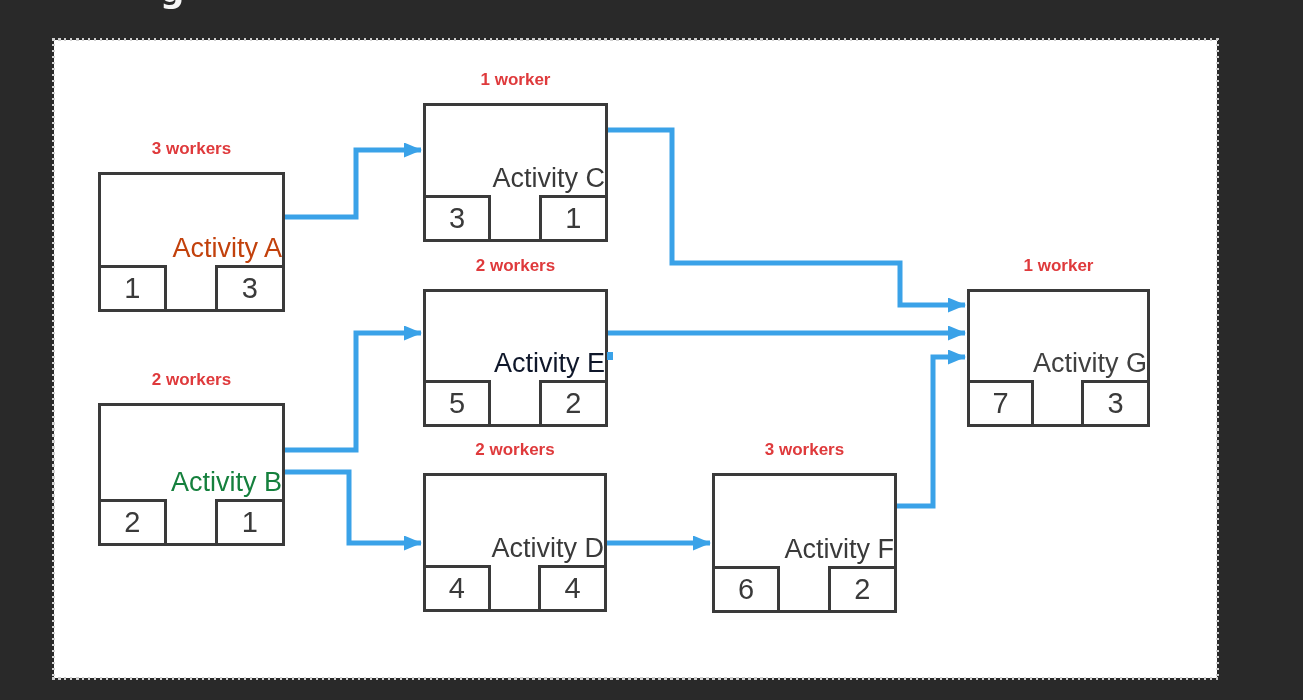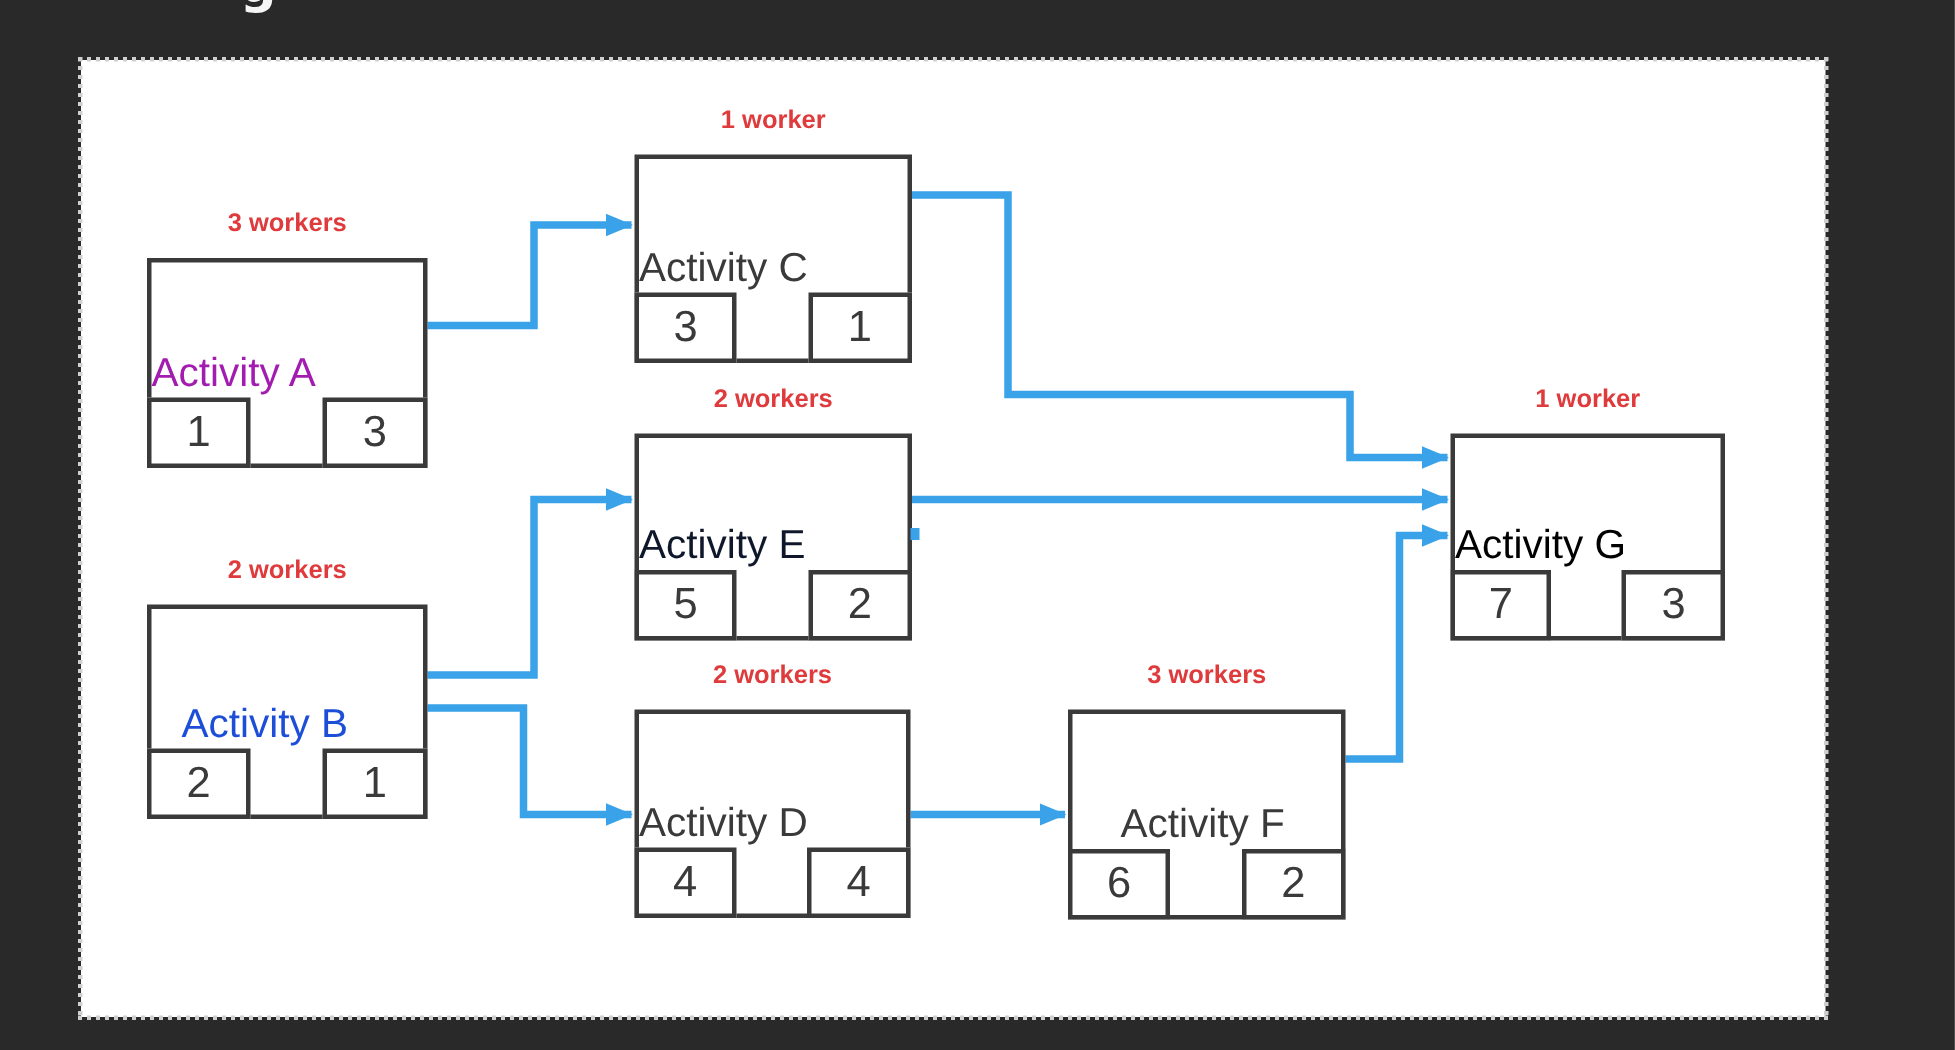--- a/index.html
+++ b/index.html
@@ -59,21 +59,21 @@
     font-size: 17px;
     line-height: 30px;
     font-weight: bold;
     color: #df3a3c;
     white-space: nowrap;
   }
   .node .node-name {
     position: absolute;
     left: 0; right: 0;
     bottom: 45px;
-    text-align: left;
+    text-align: right;
     font-size: 27px;
     color: #3a3a3a;
     white-space: nowrap;
   }
   .subbox {
     position: absolute;
     bottom: -3px;
     box-sizing: border-box;
     height: 47px;
     border: 3px solid #3a3a3a;
@@ -123,27 +123,27 @@
         <polyline points="606,543 710,543" fill="none" stroke="#3aa2e8" stroke-width="5" marker-end="url(#arrowhead)"></polyline>
         <polyline points="607,130 672,130 672,263 900,263 900,305 965,305" fill="none" stroke="#3aa2e8" stroke-width="5" marker-end="url(#arrowhead)"></polyline>
         <polyline points="607,333 965,333" fill="none" stroke="#3aa2e8" stroke-width="5" marker-end="url(#arrowhead)"></polyline>
         <polyline points="896,506 933,506 933,357 965,357" fill="none" stroke="#3aa2e8" stroke-width="5" marker-end="url(#arrowhead)"></polyline>
       </g>
   </svg>
 
   <div id="nodes-layer">
       <div class="node" style="left: 98px; top: 172px; width: 187px; height: 140px; border-color: rgb(58, 58, 58);">
         <div class="workers-label" style="color: rgb(223, 58, 60);">3 workers</div>
-        <div class="node-name" style="color: #a21caf;">Activity A</div>
+        <div class="node-name" style="color: #c2410c;">Activity A</div>
         <div class="subbox sub-left" style="border-color: rgb(58, 58, 58);">1</div>
         <div class="subbox sub-right" style="border-color: rgb(58, 58, 58);">3</div>
       </div>
       <div class="node" style="left: 98px; top: 403px; width: 187px; height: 143px; border-color: rgb(58, 58, 58);">
         <div class="workers-label" style="color: rgb(223, 58, 60);">2 workers</div>
-        <div class="node-name" style="color: #1d4ed8; padding-left: 20px;">Activity B</div>
+        <div class="node-name" style="color: #15803d; padding-left: 20px;">Activity B</div>
         <div class="subbox sub-left" style="border-color: rgb(58, 58, 58);">2</div>
         <div class="subbox sub-right" style="border-color: rgb(58, 58, 58);">1</div>
       </div>
       <div class="node" style="left: 423px; top: 103px; width: 185px; height: 139px; border-color: rgb(58, 58, 58);">
         <div class="workers-label" style="color: rgb(223, 58, 60);">1 worker</div>
         <div class="node-name" style="color: rgb(58, 58, 58);">Activity C</div>
         <div class="subbox sub-left" style="border-color: rgb(58, 58, 58);">3</div>
         <div class="subbox sub-right" style="border-color: rgb(58, 58, 58);">1</div>
       </div>
       <div class="node" style="left: 423px; top: 289px; width: 185px; height: 138px; border-color: rgb(58, 58, 58);">
@@ -159,21 +159,21 @@
         <div class="subbox sub-right" style="border-color: rgb(58, 58, 58);">4</div>
       </div>
       <div class="node" style="left: 712px; top: 473px; width: 185px; height: 140px; border-color: rgb(58, 58, 58);">
         <div class="workers-label" style="color: rgb(223, 58, 60);">3 workers</div>
         <div class="node-name" style="color: rgb(58, 58, 58); padding-left: 32px;">Activity F</div>
         <div class="subbox sub-left" style="border-color: rgb(58, 58, 58);">6</div>
         <div class="subbox sub-right" style="border-color: rgb(58, 58, 58);">2</div>
       </div>
       <div class="node" style="left: 967px; top: 289px; width: 183px; height: 138px; border-color: rgb(58, 58, 58);">
         <div class="workers-label" style="color: rgb(223, 58, 60);">1 worker</div>
-        <div class="node-name" style="color: #000000;">Activity G</div>
+        <div class="node-name" style="color: #404040;">Activity G</div>
         <div class="subbox sub-left" style="border-color: rgb(58, 58, 58);">7</div>
         <div class="subbox sub-right" style="border-color: rgb(58, 58, 58);">3</div>
       </div>
     </div>
 
   <div id="stray-dash" style="left: 607px; top: 352px; background: rgb(58, 162, 232);"></div>
 
 </div>
 
 </body></html>

